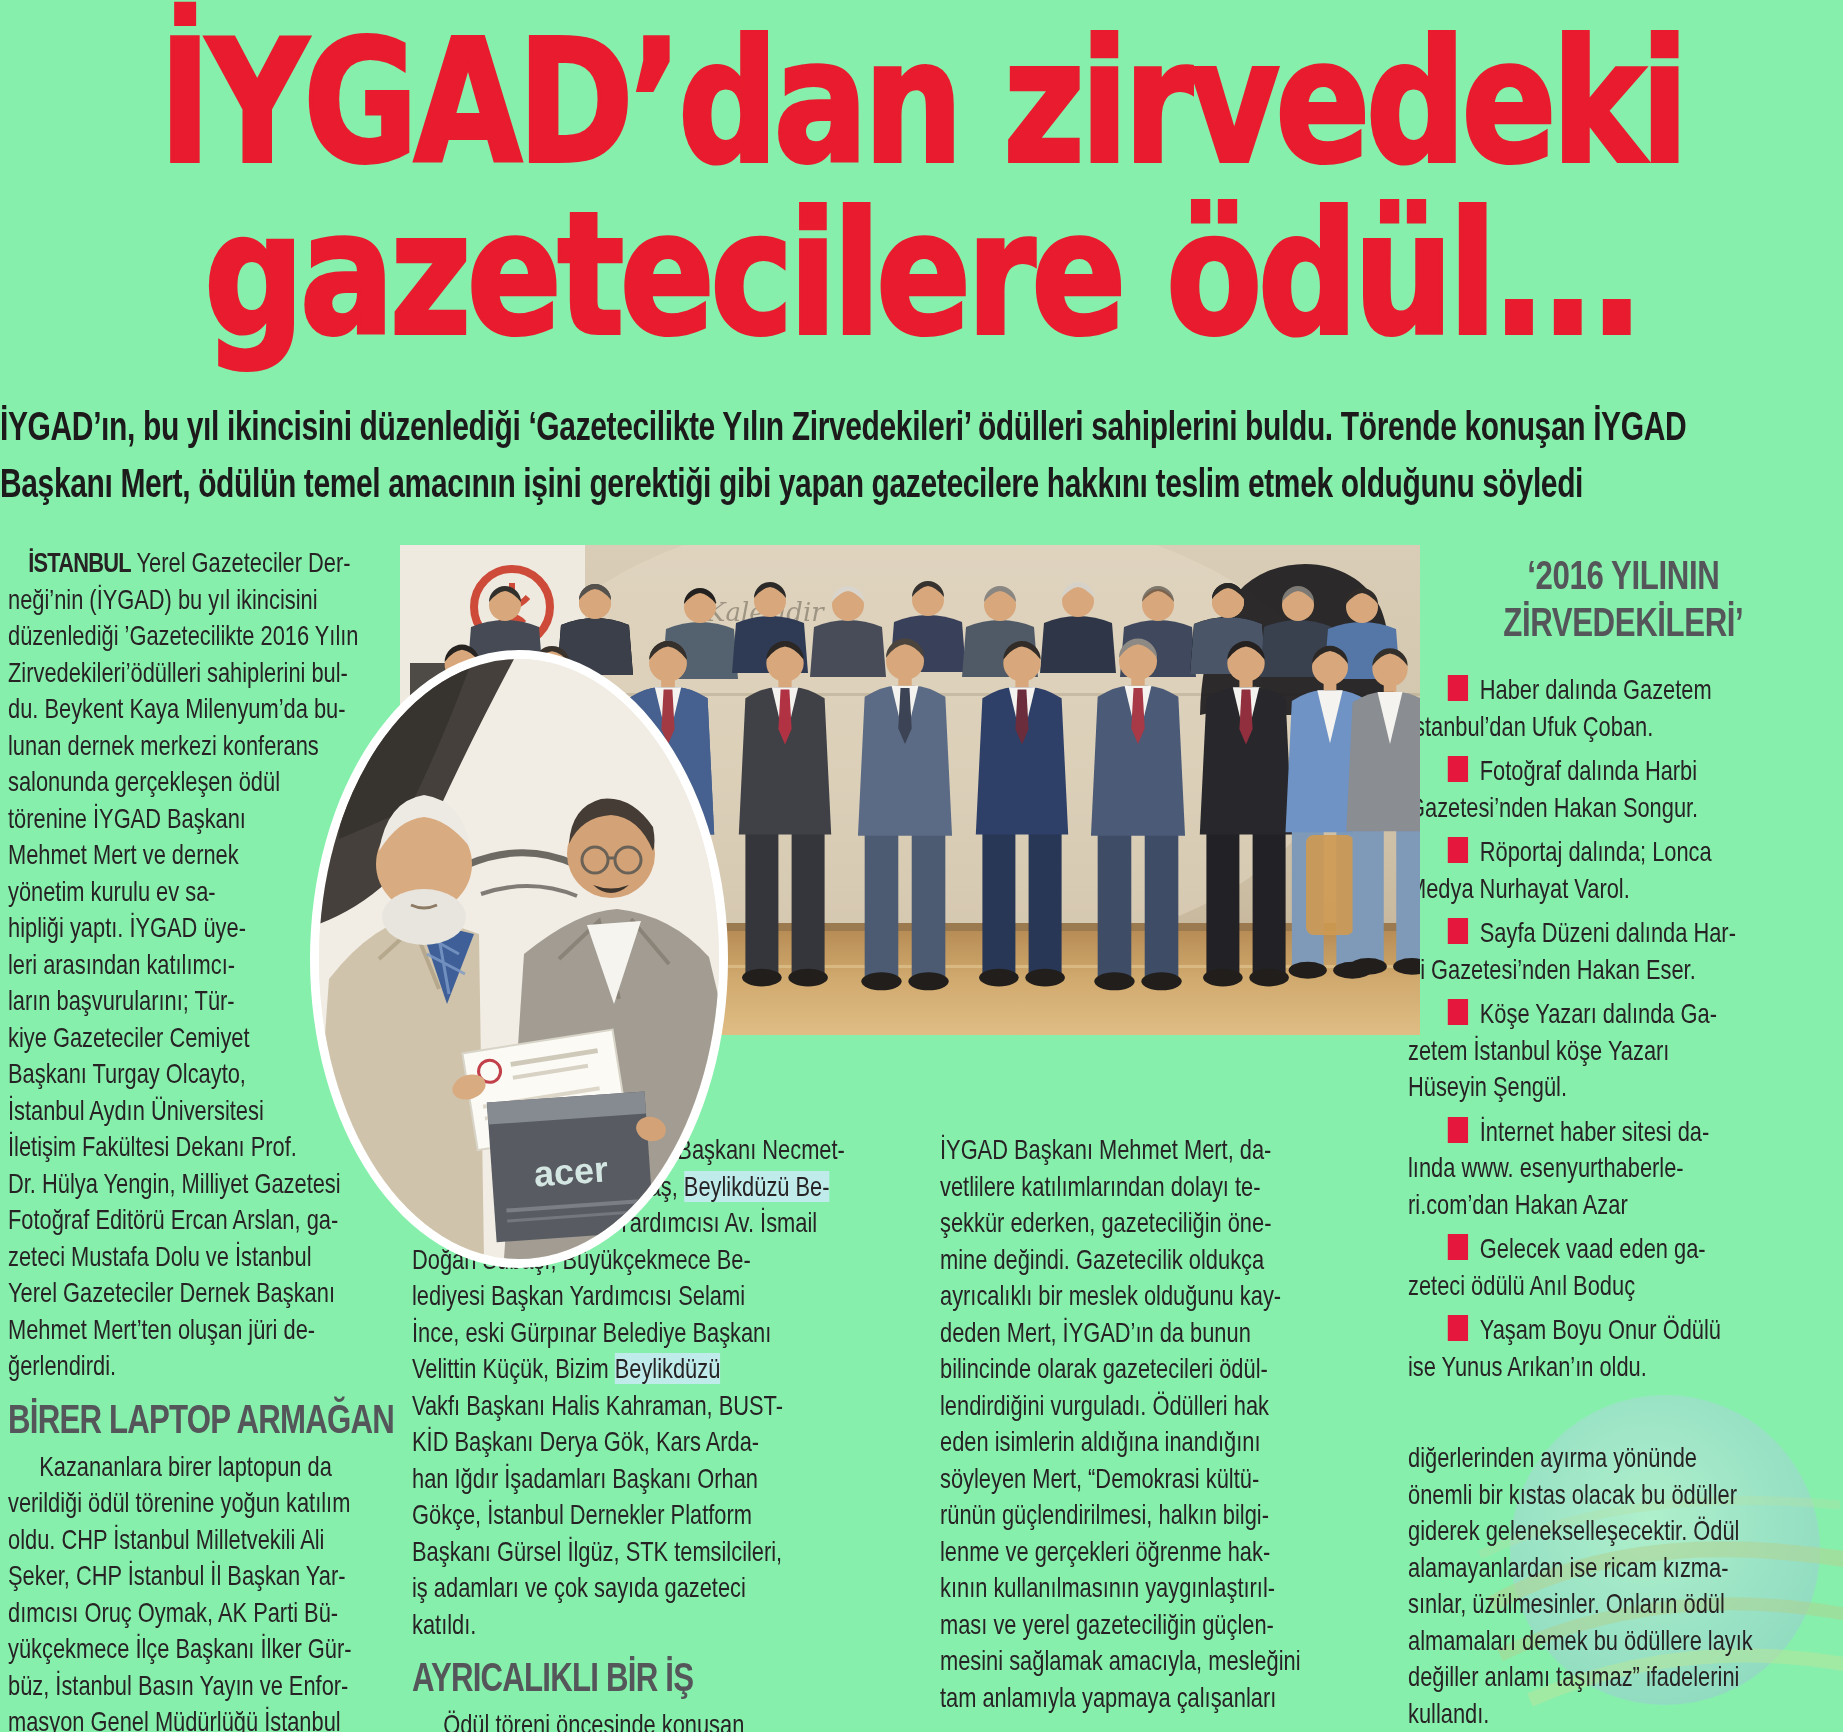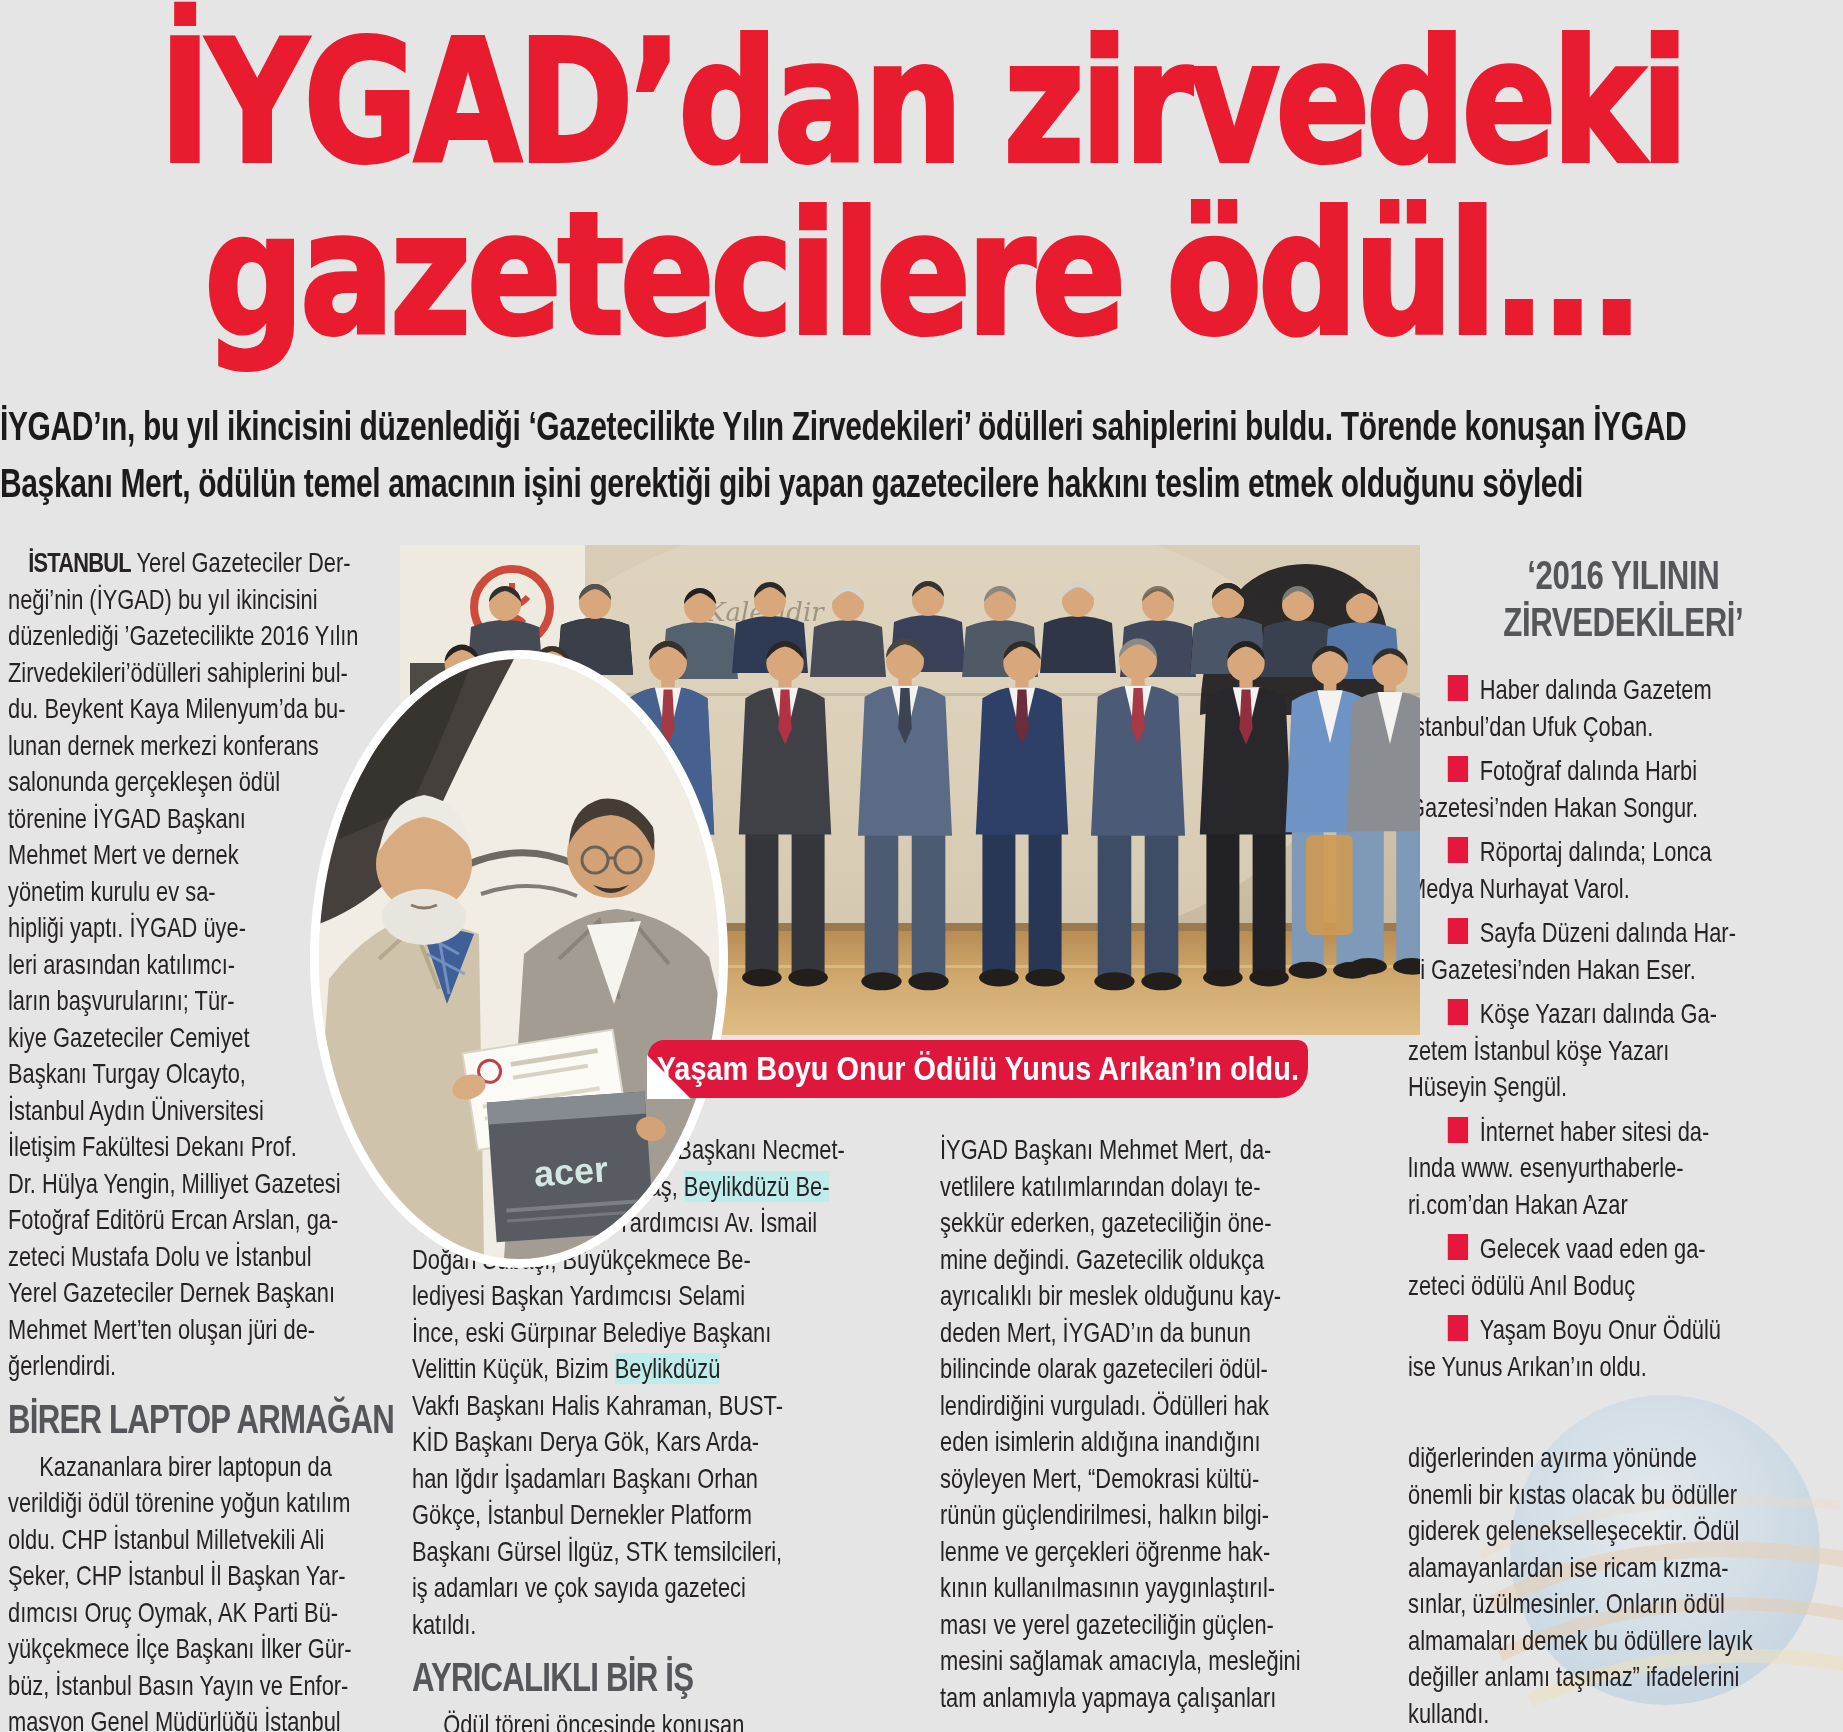--- a/index.html
+++ b/index.html
@@ -1,16 +1,16 @@
 <!DOCTYPE html>
 <html><head>
 <meta charset="utf-8">
 <style>
   html,body{margin:0;padding:0;background:#fff;}
-  #page{position:relative;width:1843px;height:1732px;background:#e5e5e5;overflow:hidden;
+  #page{position:relative;width:1843px;height:1732px;background:#86efac;overflow:hidden;
         font-family:"Liberation Sans",sans-serif;color:#272324;}
   
   #headline{position:absolute;top:2px;left:0;width:2248px;transform:scaleX(.82);transform-origin:0 0;
     text-align:center;font-family:"DejaVu Sans",sans-serif;font-weight:bold;font-size:170px;line-height:172px;
     color:#e81c2e;-webkit-text-stroke:4px #e81c2e;letter-spacing:-5px;padding-top:14px;}
   
   #subheadline{position:absolute;top:398px;left:0;width:2457px;transform:scaleX(.75);transform-origin:0 0;
     font-size:40px;font-weight:bold;letter-spacing:-.5px;line-height:57px;color:#1d1a1b;white-space:pre;}
   
   .col{position:absolute;transform:scaleX(.78);transform-origin:0 0;font-size:28px;line-height:36.5px;}
@@ -307,17 +307,14 @@
         <text x="251" y="525" text-anchor="middle" font-size="36" font-weight="bold" fill="#d4e6e2" font-family="Liberation Sans, sans-serif">acer</text>
         <rect x="184" y="545" width="134" height="4" fill="#7b7f85"></rect>
         <rect x="184" y="556" width="134" height="3" fill="#74787e"></rect>
       </g>
 
       <ellipse cx="150" cy="428" rx="17" ry="12" fill="#d9ab80" transform="rotate(-18 150 428)"></ellipse>
       <ellipse cx="332" cy="470" rx="15" ry="12" fill="#d3a276" transform="rotate(14 332 470)"></ellipse>
     </svg>
   </div>
 
-  <div id="caption-bar">
-    <div id="caption-text">Yaşam Boyu Onur Ödülü Yunus Arıkan’ın oldu.</div>
-  </div>
 
 </div>
 
 </body></html>

